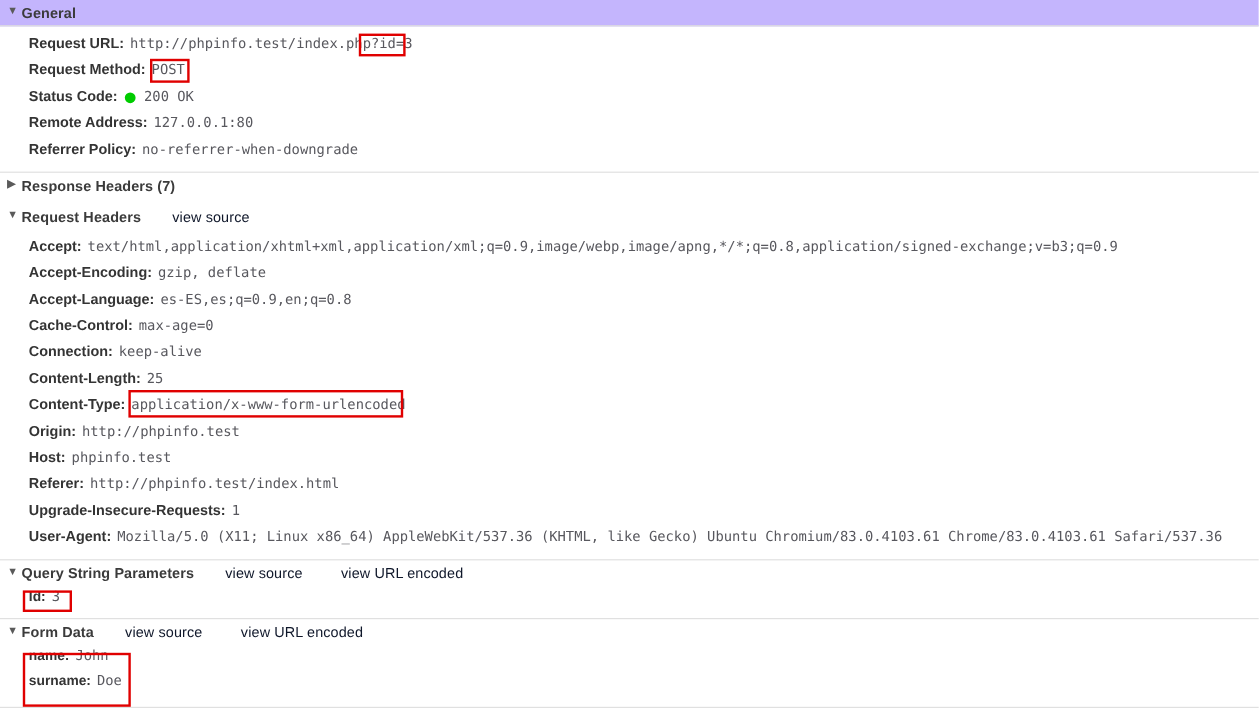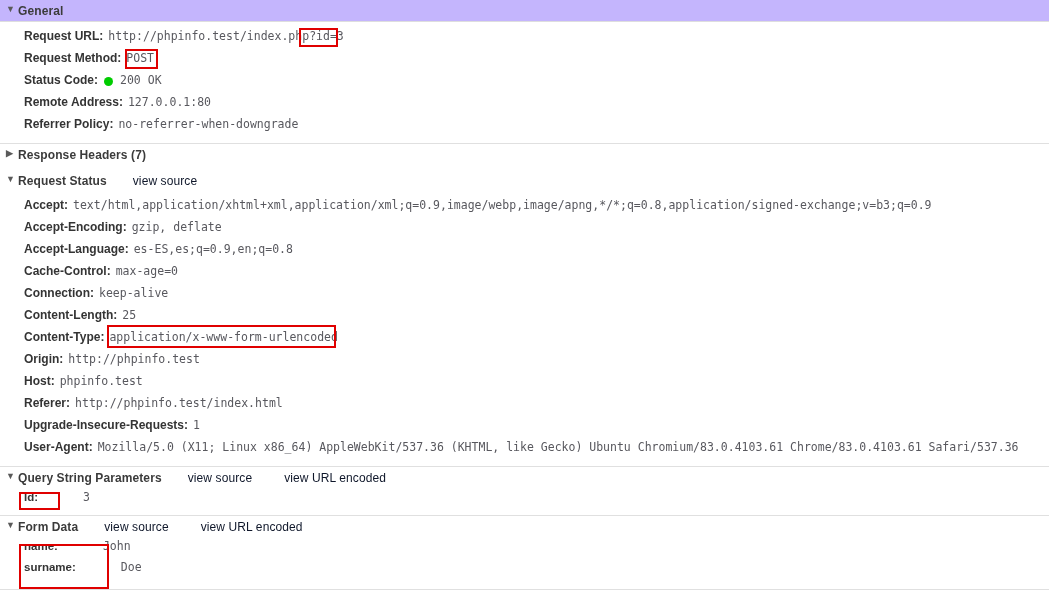--- a/index.html
+++ b/index.html
@@ -101,21 +101,20 @@
   }
 
   
   .param-rows { padding-top: 2px; }
   .param-kv {
     display: flex;
     align-items: baseline;
     height: 21px;
     padding-left: 24px;
     white-space: nowrap;
-    gap: 40px;
   }
   .param-kv .k { font-size: 11.5px; }
   .bottom-rule {
     border-top: 1px solid #e0e0e0;
   }
 </style>
 </head>
 <body>
 
 <div class="section-head shaded">
@@ -148,21 +147,21 @@
 
 <div style="height:8px"></div>
 <div class="section-head divided">
   <span class="tri right"></span>
   <span>Response Headers (7)</span>
 </div>
 
 <div style="height:5px"></div>
 <div class="section-head">
   <span class="tri down"></span>
-  <span>Request Status</span>
+  <span>Request Headers</span>
   <span class="srclink">view source</span>
 </div>
 <div class="rows">
   <div class="kv">
     <span class="k">Accept:</span>
     <span class="v">text/html,application/xhtml+xml,application/xml;q=0.9,image/webp,image/apng,*/*;q=0.8,application/signed-exchange;v=b3;q=0.9</span>
   </div>
   <div class="kv">
     <span class="k">Accept-Encoding:</span>
     <span class="v">gzip, deflate</span>

